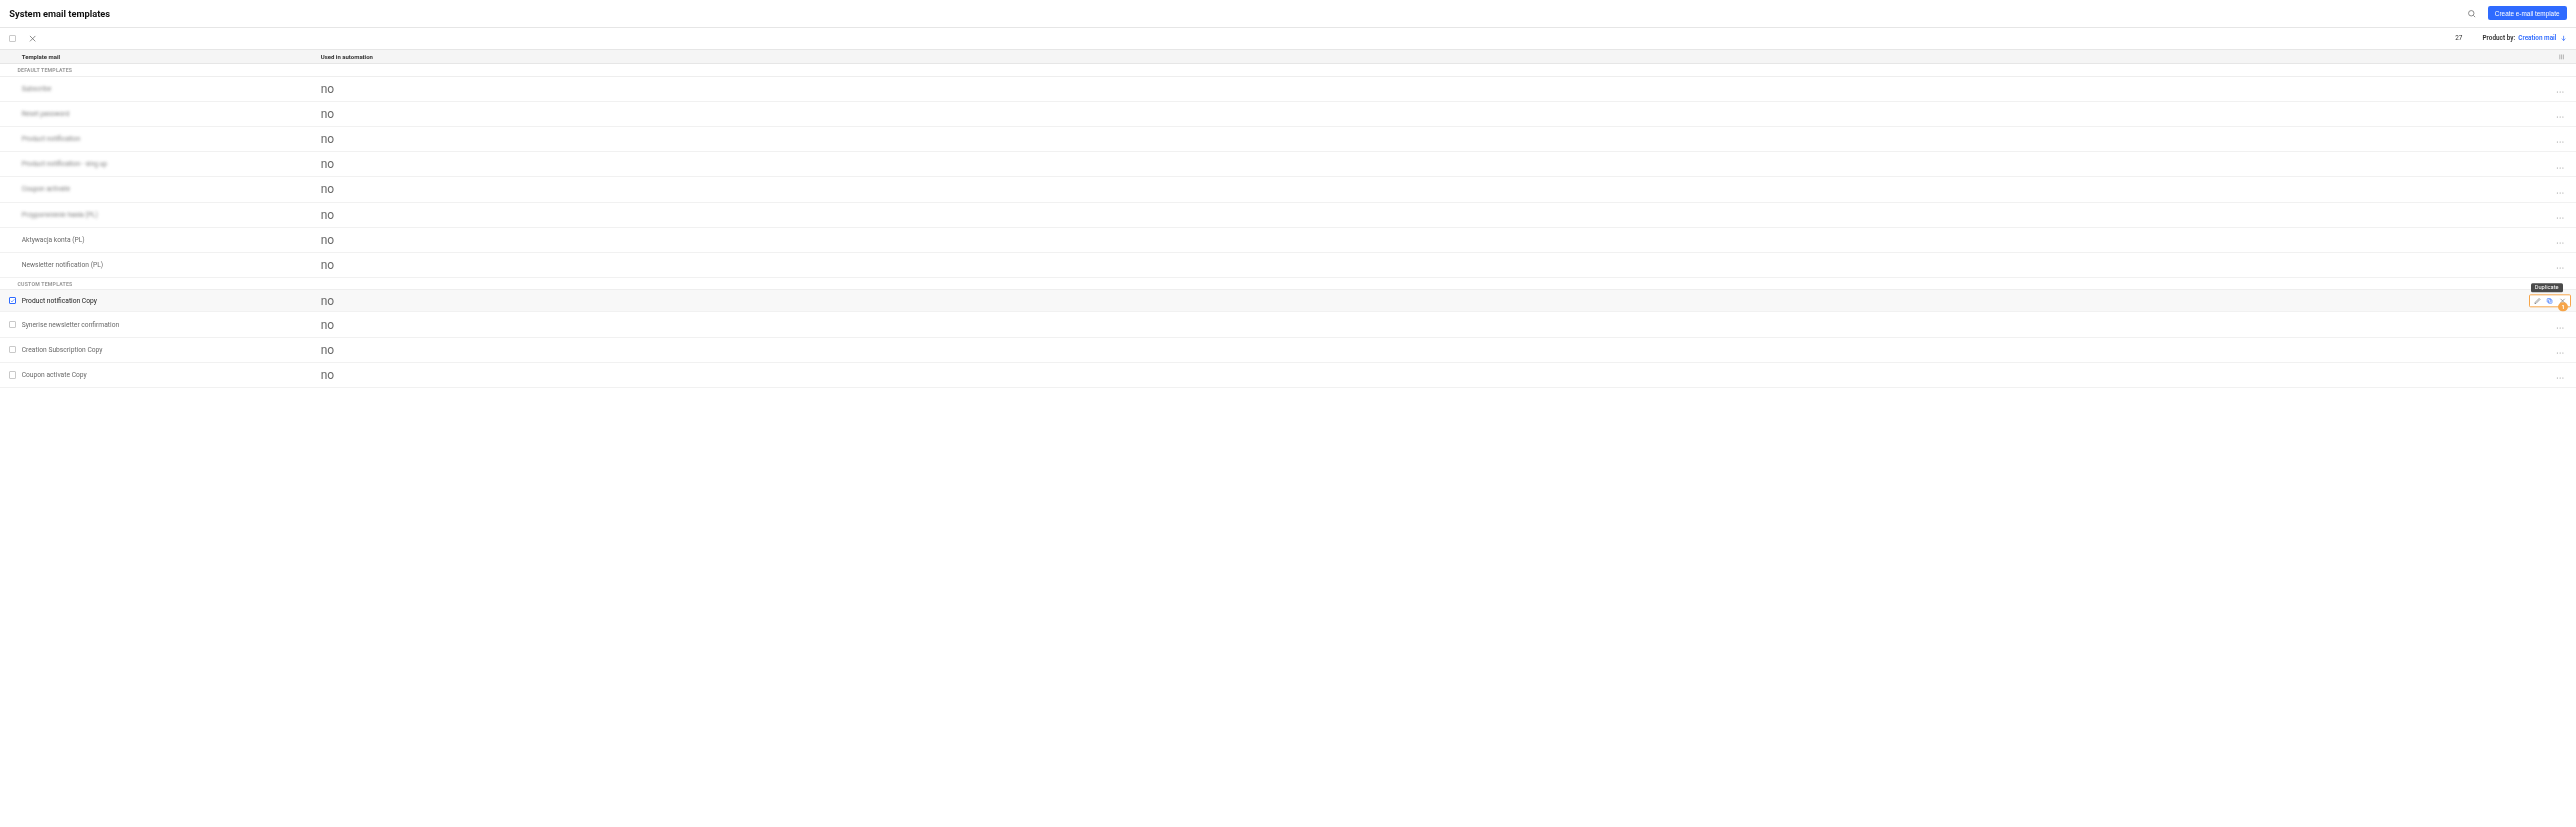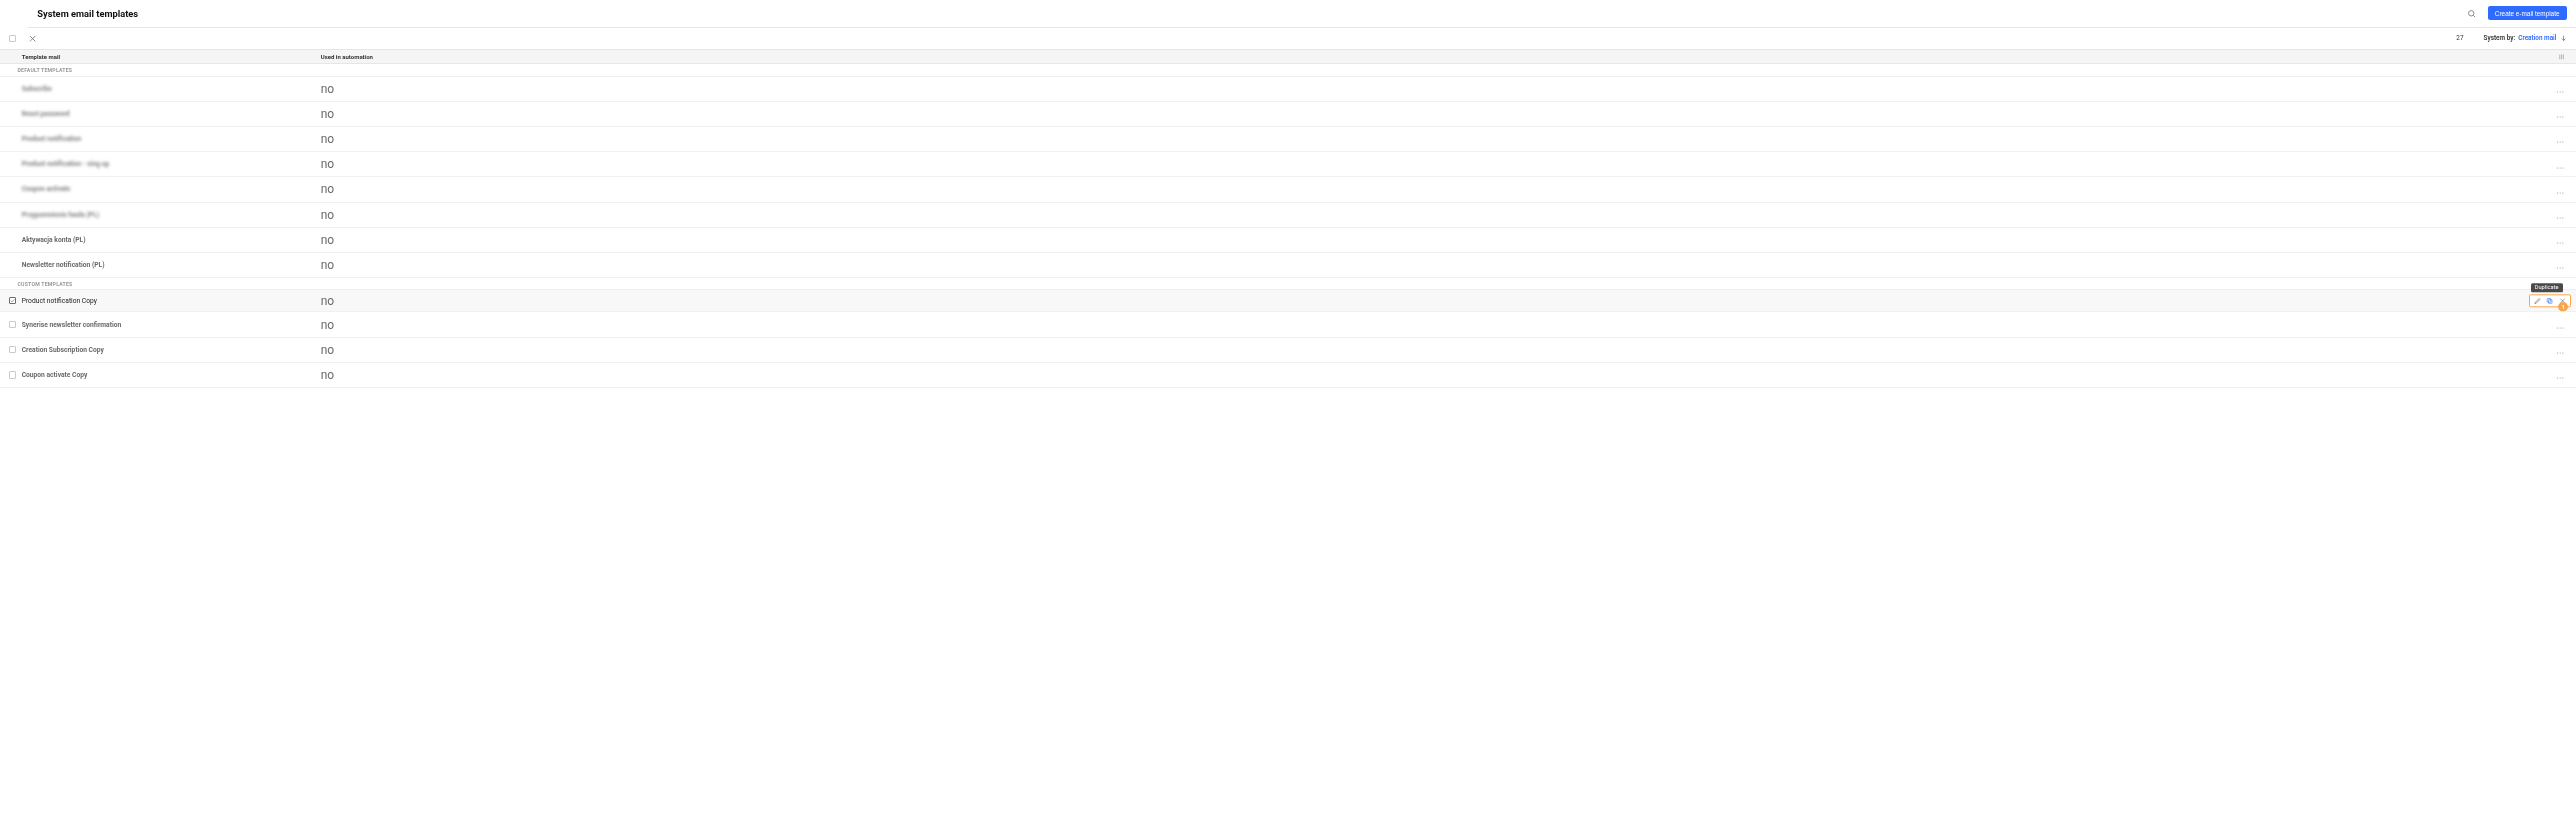--- a/index.html
+++ b/index.html
@@ -4,21 +4,20 @@
 <style>
   * { box-sizing: border-box; margin: 0; padding: 0; }
   body { font-family: -apple-system, BlinkMacSystemFont, "Segoe UI", Roboto, Helvetica, Arial, sans-serif; font-size: 6.7px; color: #323232; background:#fff; }
   
   .header {
     display: flex;
     align-items: center;
     justify-content: space-between;
     padding: 6.2px 9.3px;
     border-bottom: 0.5px solid #e6e6e6;
-    margin-left: 28px;
   }
   .page-title { font-size: 9.3px; font-weight: 700; color:#111; }
   .header-actions { display:flex; align-items:center; gap:9.3px; }
   .icon-btn { background:none; border:none; cursor:pointer; display:flex; align-items:center; justify-content:center; color:#6b6b6b; padding:2.1px; }
   .icon-btn svg { width:9.3px; height:9.3px; stroke:currentColor; fill:none; stroke-width:2; }
   .primary-btn {
     background:#2f6bff; color:#fff; border:none; border-radius:2.1px;
     padding: 3.6px 7.2px; font-size:6.4px; font-weight:500; cursor:pointer;
   }
   
@@ -65,21 +64,21 @@
   }
   
   .row {
     display:flex; align-items:center;
     padding: 3.6px 9.3px 3.6px 9.3px;
     border-bottom:0.5px solid #f1f1f1;
     position:relative;
     min-height:15px;
   }
   .row .cb-cell { flex:0 0 12.4px; display:flex; align-items:center; }
-  .row .name-cell { flex:0 0 299px; font-size:6.7px; color:#6a6a6a;font-weight:bold; }
+  .row .name-cell { flex:0 0 299px; font-size:6.7px; color:#6a6a6a; }
   .row .auto-cell { flex:1; font-size:12px; color:#6a6a6a; }
   .row .more-cell { flex:0 0 15.5px; display:flex; justify-content:flex-end; }
   .row.selected { background:#f8f8f8; }
   .row.selected .name-cell { color:#222; font-weight:400; }
   .blurred { filter: blur(1.5px); opacity:.85; }
   
   .dots-btn { background:none; border:none; cursor:pointer; color:#888; padding:1px 2.1px; }
   .dots-btn svg { width:8.3px; height:2.1px; fill:currentColor; }
   
   .row-action-box {
@@ -128,21 +127,21 @@
     <span class="checkbox"></span>
     <button class="icon-btn">
       <svg viewBox="0 0 24 24">
           <line x1="5" y1="5" x2="19" y2="19"></line>
           <line x1="19" y1="5" x2="5" y2="19"></line>
         </svg>
     </button>
   </div>
   <div class="toolbar-right">
     <span class="count">27</span>
-    <span class="sorted-label">System by:</span>
+    <span class="sorted-label">Product by:</span>
     <span class="sort-field">Creation mail</span>
     <span class="sort-arrow">
       <svg viewBox="0 0 24 24">
           <path d="M12 4 L12 18 M7 13 L12 18 L17 13" stroke="#2f6bff" stroke-width="2.5" fill="none" stroke-linecap="round" stroke-linejoin="round"></path>
         </svg>
     </span>
   </div>
 </div>
 
 <div class="col-header">

